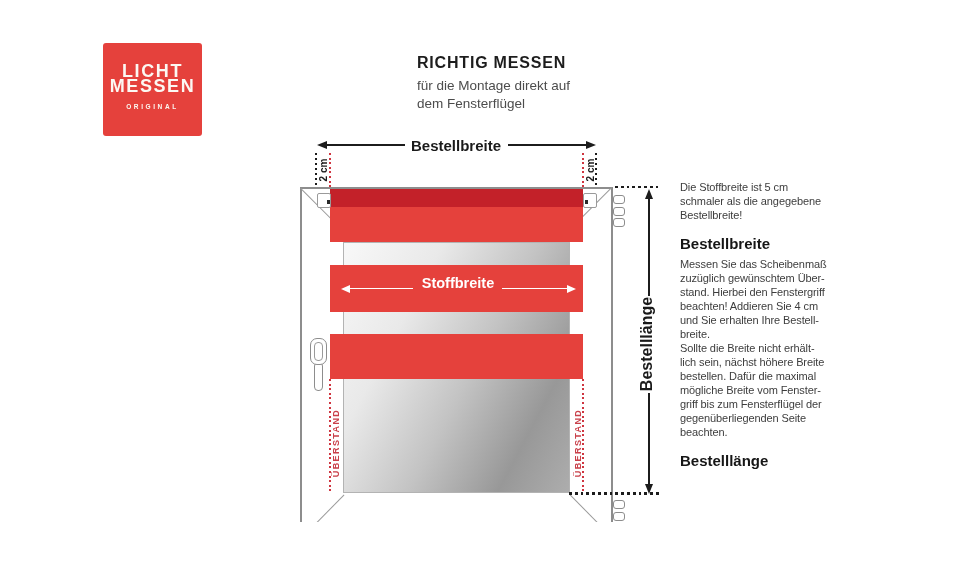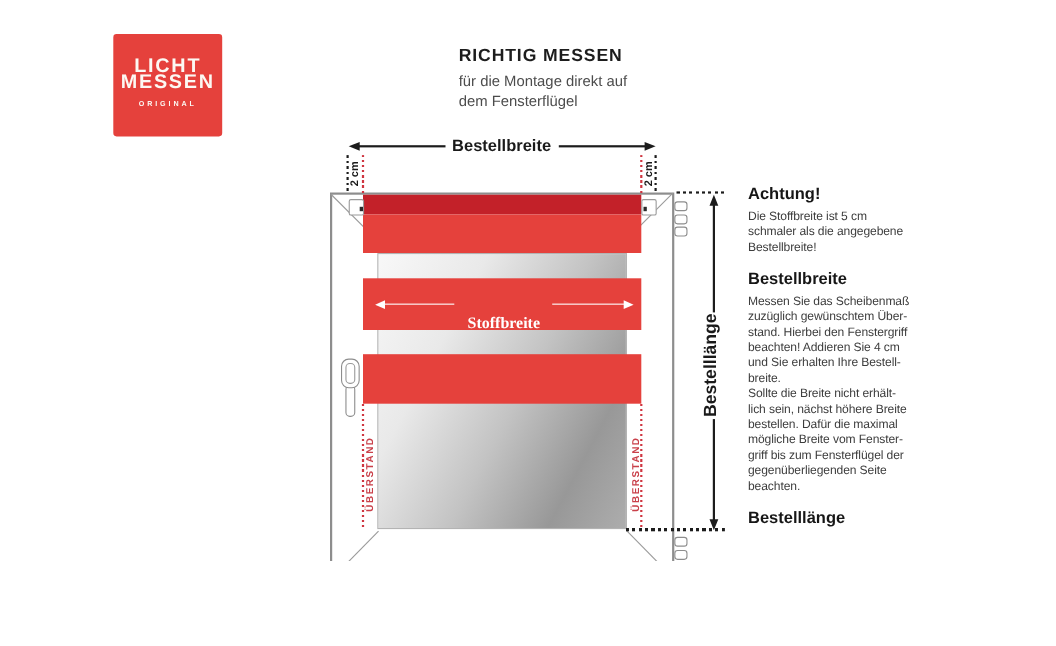--- a/index.html
+++ b/index.html
@@ -1,19 +1,19 @@
 <!DOCTYPE html>
 <html><head>
 <meta charset="utf-8">
 <style>
   * { margin:0; padding:0; box-sizing:border-box; }
   html,body { background:#fff; }
   .screen {
     position:relative; width:960px; height:510px; background:#ffffff;
-    font-family:"Liberation Sans", sans-serif; overflow:hidden;
+    font-family:"Liberation Sans", sans-serif; overflow:hidden;margin-top:12px;
   }
   .abs { position:absolute; }
 
   
   .logo {
     left:103px; top:31px; width:99px; height:93px;
     background:#e5413c; border-radius:3px; color:#fcf8f3;
     text-align:center; padding-top:21px;
   }
   .logo .word { font-size:18px; font-weight:bold; letter-spacing:1.6px; line-height:15px; }
@@ -141,21 +141,21 @@
     <div class="abs bracket l"></div>
     <div class="abs bracket r"></div>
     <div class="abs screw l"></div>
     <div class="abs screw r"></div>
 
     <div>
       <div class="abs ah wleft" style="left:341px; top:272.5px;"></div>
       <div class="abs line-w" style="left:349px; top:275.5px; width:64px; height:1.5px;"></div>
       <div class="abs line-w" style="left:502px; top:275.5px; width:66px; height:1.5px;"></div>
       <div class="abs ah wright" style="left:567px; top:272.5px;"></div>
-      <div class="abs fabric-label center" style="left:458px; top:295px;font-family:Liberation Serif, serif;">Stoffbreite</div>
+      <div class="abs fabric-label center" style="left:458px; top:271px;">Stoffbreite</div>
     </div>
 
     <div>
       <div class="abs ah left" style="left:317px; top:128.5px;"></div>
       <div class="abs line-h" style="left:325px; top:132px; width:80px;"></div>
       <div class="abs line-h" style="left:508px; top:132px; width:80px;"></div>
       <div class="abs ah right" style="left:586px; top:128.5px;"></div>
       <div class="abs dim-label center" style="left:456px; top:133px;">Bestellbreite</div>
     </div>
 
@@ -171,21 +171,20 @@
       <div class="abs doth" style="left:569px; top:480px; width:90px;"></div>
       <div class="abs ah up" style="left:644.5px; top:177px;"></div>
       <div class="abs line-v" style="left:648px; top:185px; height:99px;"></div>
       <div class="abs line-v" style="left:648px; top:381px; height:93px;"></div>
       <div class="abs ah down" style="left:644.5px; top:472px;"></div>
       <div class="abs len-label rot" style="left:647px; top:332px;">Bestelllänge</div>
     </div>
   </div>
 
   <div class="abs sidebar">
-    <div class="sec-heading">Achtung!</div>
     <div class="sec-body">Die Stoffbreite ist 5 cm
 schmaler als die angegebene
 Bestellbreite!</div>
     <div class="sec-heading">Bestellbreite</div>
     <div class="sec-body">Messen Sie das Scheibenmaß
 zuzüglich gewünschtem Über-
 stand. Hierbei den Fenstergriff
 beachten! Addieren Sie 4 cm
 und Sie erhalten Ihre Bestell-
 breite.

